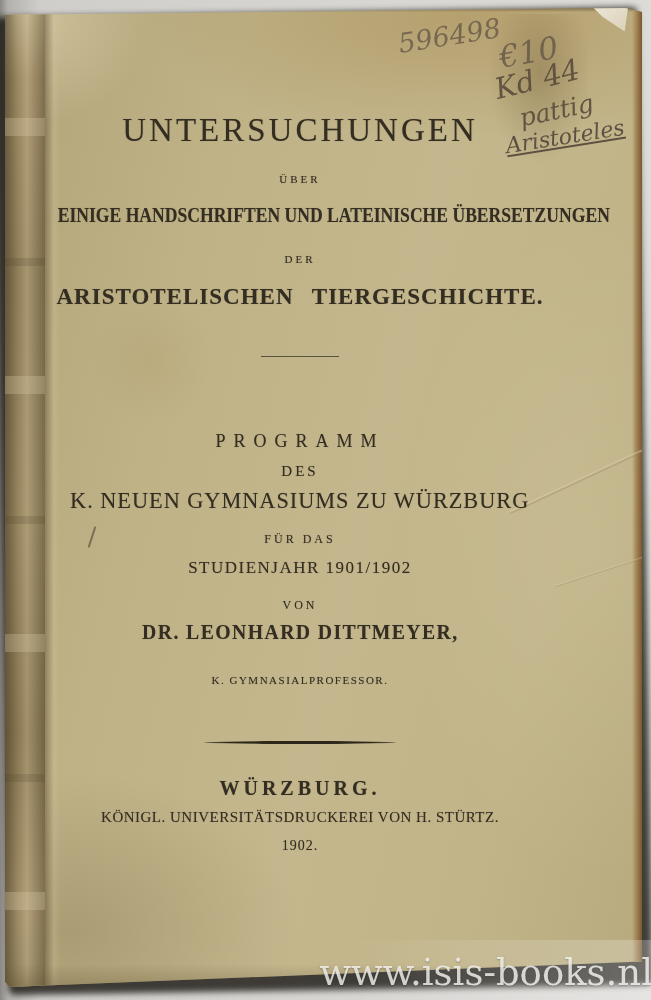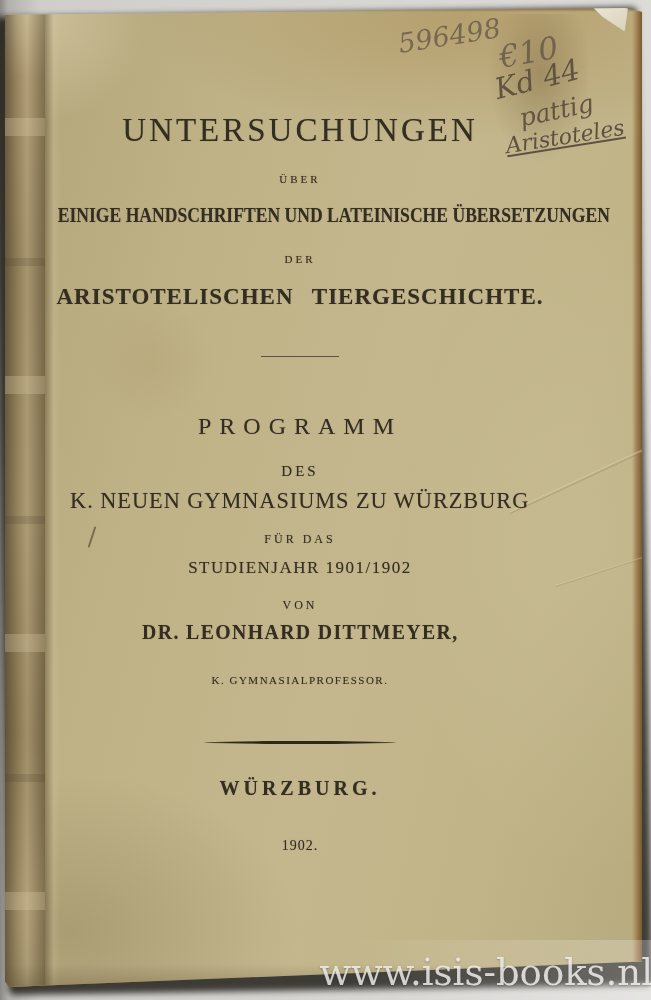--- a/index.html
+++ b/index.html
@@ -116,21 +116,21 @@
   .line { position:absolute; left:0; right:0; text-align:center; white-space:nowrap;
           text-shadow: 0 0 1px rgba(60,48,28,.35); }
   .squeeze { display:inline-block; transform: scaleX(.9); transform-origin:center; }
 
   .t-title     { top:104px; font-size:33px; letter-spacing:3px; font-weight:400; }
   .t-uber      { top:165px; font-size:11px; letter-spacing:3px; }
   .t-subtitle  { top:196px; font-size:20px; font-weight:700; }
   .t-subtitle .squeeze { transform: scaleX(.88); }
   .t-der       { top:245px; font-size:11px; letter-spacing:3px; }
   .t-subject   { top:276px; font-size:23px; font-weight:700; letter-spacing:1px; word-spacing:12px; }
-  .t-programm  { top:405px; font-size:24px; letter-spacing:8px; }
+  .t-programm  { top:423px; font-size:18px; letter-spacing:8px; }
   .t-des       { top:455px; font-size:15px; letter-spacing:3px; }
   .t-inst      { top:480px; font-size:23px; letter-spacing:1px;text-decoration:underline; }
   .t-inst .squeeze { transform: scaleX(.97); }
   .t-furdas    { top:524px; font-size:12px; letter-spacing:3px; }
   .t-year1     { top:550px; font-size:17px; letter-spacing:1.5px; }
   .t-von       { top:590px; font-size:12px; letter-spacing:3px; }
   .t-author    { top:612px; font-size:21px; font-weight:700; letter-spacing:1.5px;text-align:center; }
   .t-author .squeeze { transform: scaleX(.94); }
   .t-role      { top:644px; font-size:11px; letter-spacing:1.5px;margin-top:22px; }
   .t-place     { top:769px; font-size:20px; font-weight:700; letter-spacing:4px; }
@@ -192,20 +192,21 @@
       <div class="line t-programm">PROGRAMM</div>
       <div class="line t-des">DES</div>
       <div class="line t-inst"><span class="squeeze">K. NEUEN GYMNASIUMS ZU WÜRZBURG</span></div>
       <div class="line t-furdas">FÜR DAS</div>
       <div class="line t-year1">STUDIENJAHR 1901/1902</div>
       <div class="line t-von">VON</div>
       <div class="line t-author"><span class="squeeze">DR. LEONHARD DITTMEYER,</span></div>
       <div class="line t-role">K. GYMNASIALPROFESSOR.</div>
       <div class="rule rule-2"></div>
       <div class="line t-place">WÜRZBURG.</div>
+      <div class="line t-printer">KÖNIGL. UNIVERSITÄTSDRUCKEREI VON H. STÜRTZ.</div>
       <div class="line t-year2">1902.</div>
     </div>
   </div>
 
   <div class="hand h-inv">596498</div>
   <div class="hand h-price">€10</div>
   <div class="hand h-shelf">Kd 44</div>
   <div class="hand h-note">pattig</div>
   <div class="hand h-subj">Aristoteles</div>
 

